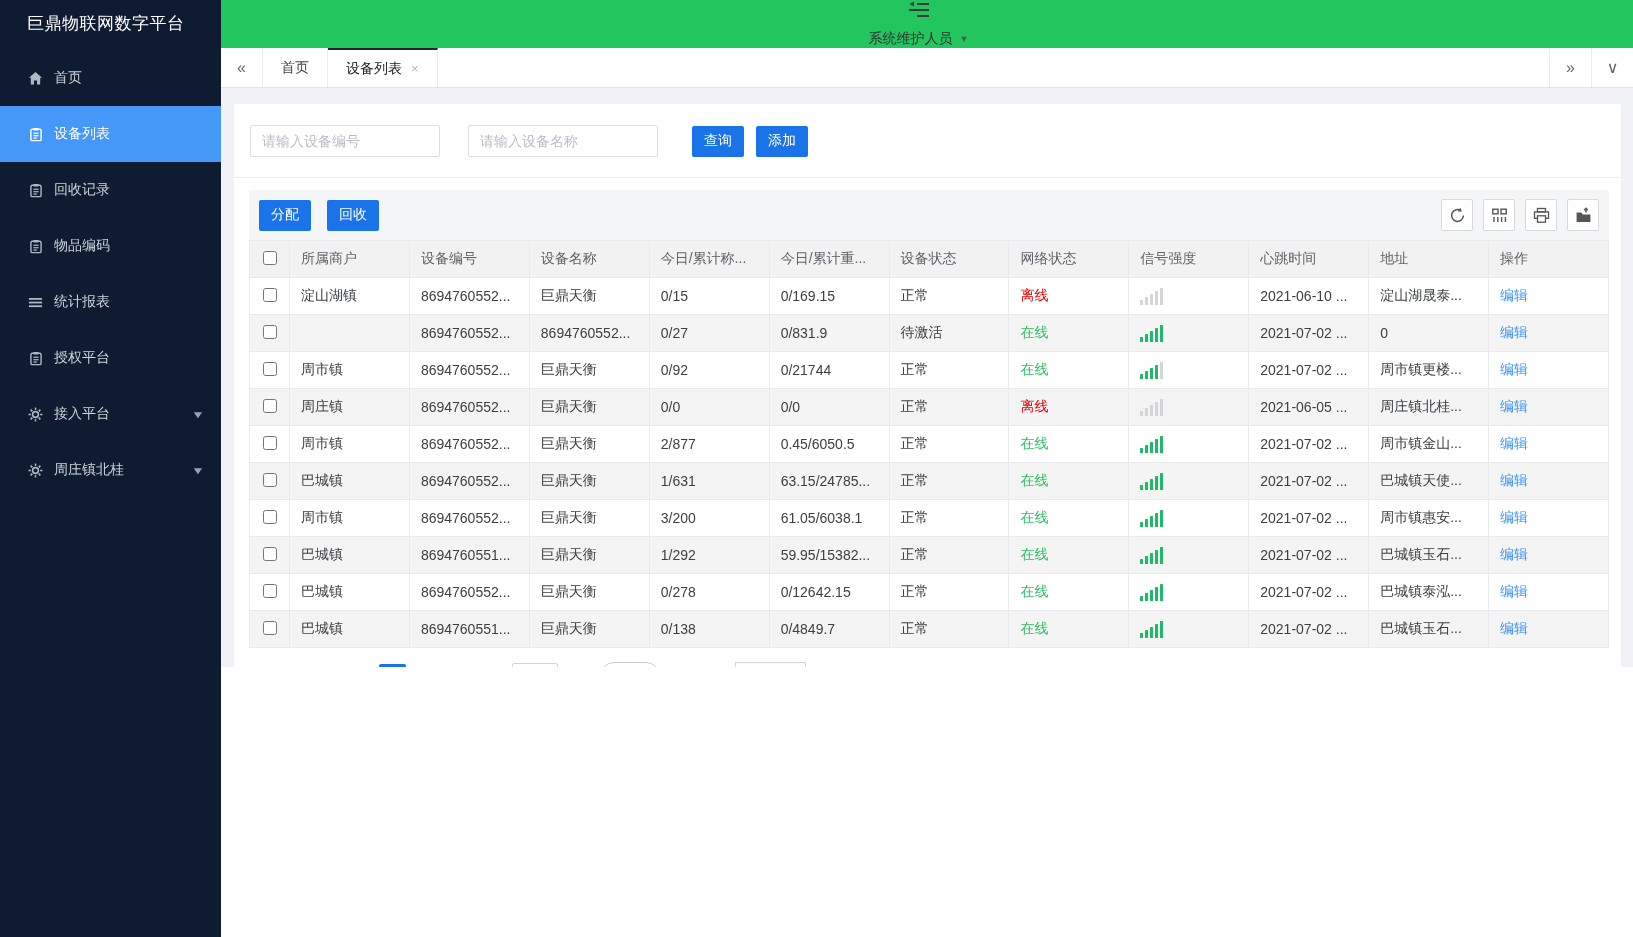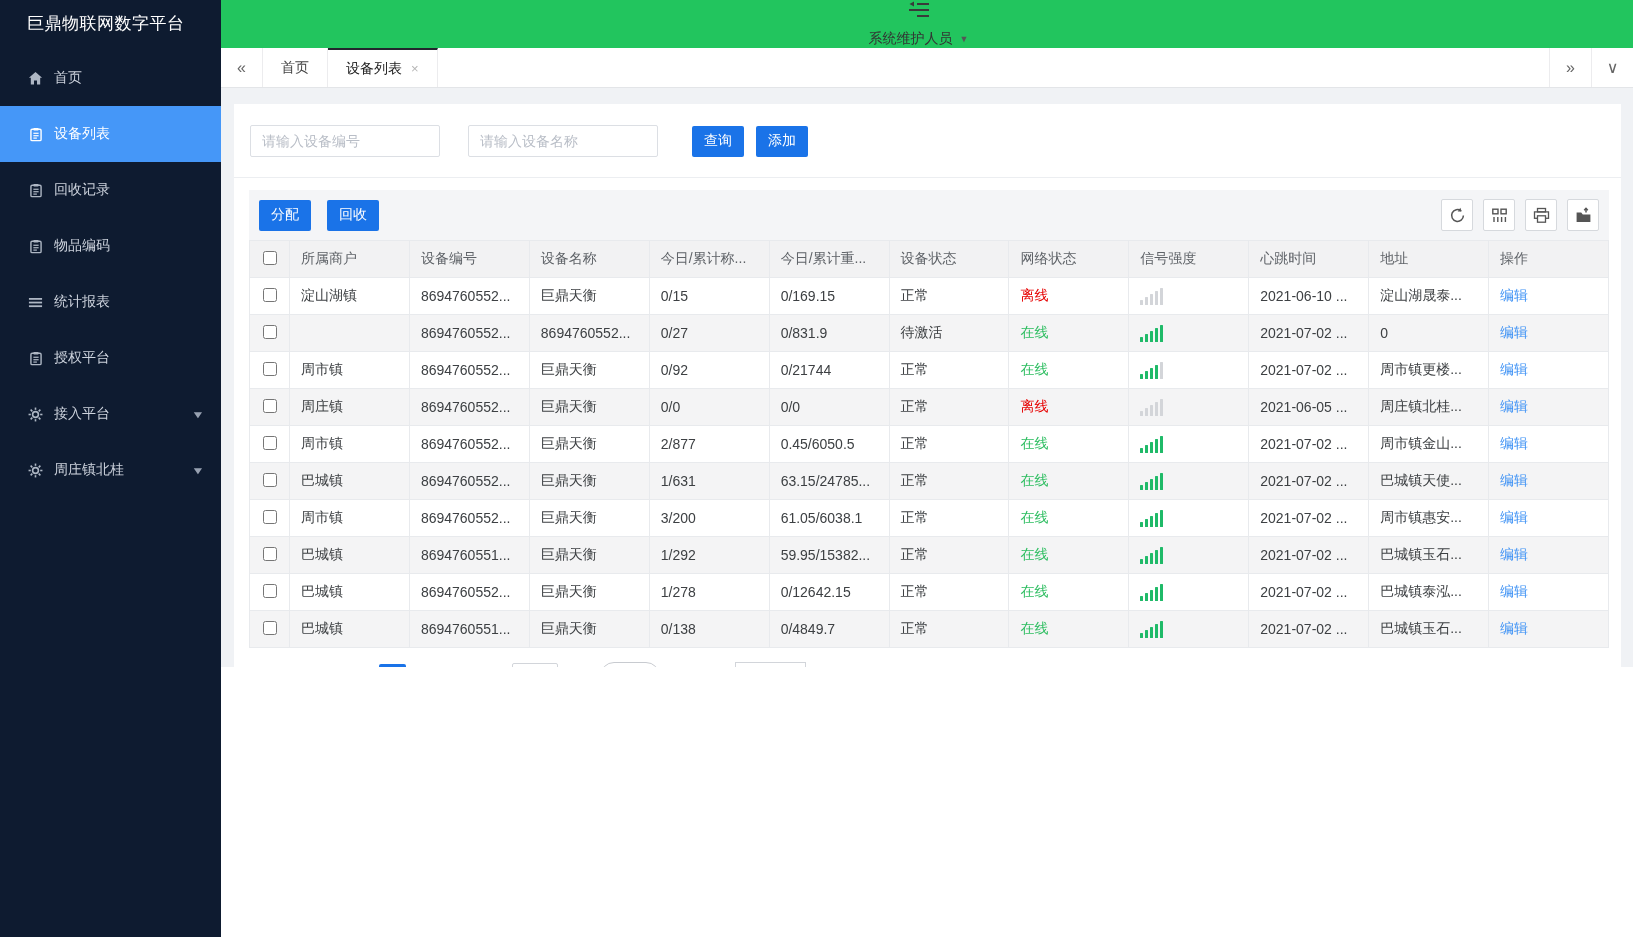--- a/index.html
+++ b/index.html
@@ -477,21 +477,21 @@
                   </td>
                   <td>2021-07-02 ...</td>
                   <td>巴城镇玉石...</td>
                   <td><span class="edit-link">编辑</span></td>
                 </tr>
                 <tr>
                   <td class="col-check"><input type="checkbox" style=""></td>
                   <td>巴城镇</td>
                   <td>8694760552...</td>
                   <td>巨鼎天衡</td>
-                  <td>1/278</td>
+                  <td>0/278</td>
                   <td>0/12642.15</td>
                   <td>正常</td>
                   <td><span class="st-online">在线</span></td>
                   <td>
                     <span class="bars">
                       <span class="bar on" style="height: 5px;"></span>
                       <span class="bar on" style="height: 8px;"></span>
                       <span class="bar on" style="height: 11px;"></span>
                       <span class="bar on" style="height: 14px;"></span>
                       <span class="bar on" style="height: 17px;"></span>

